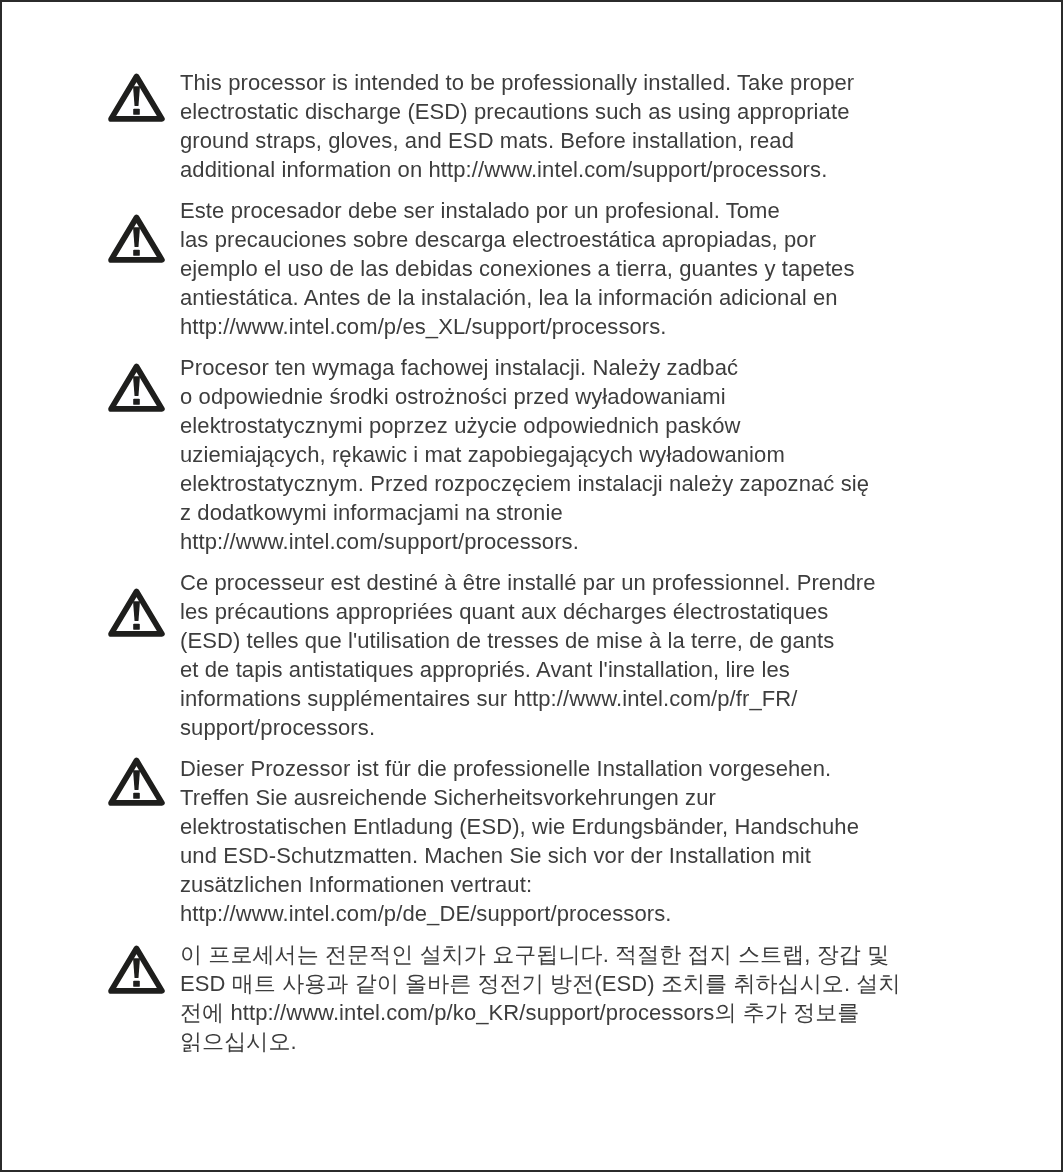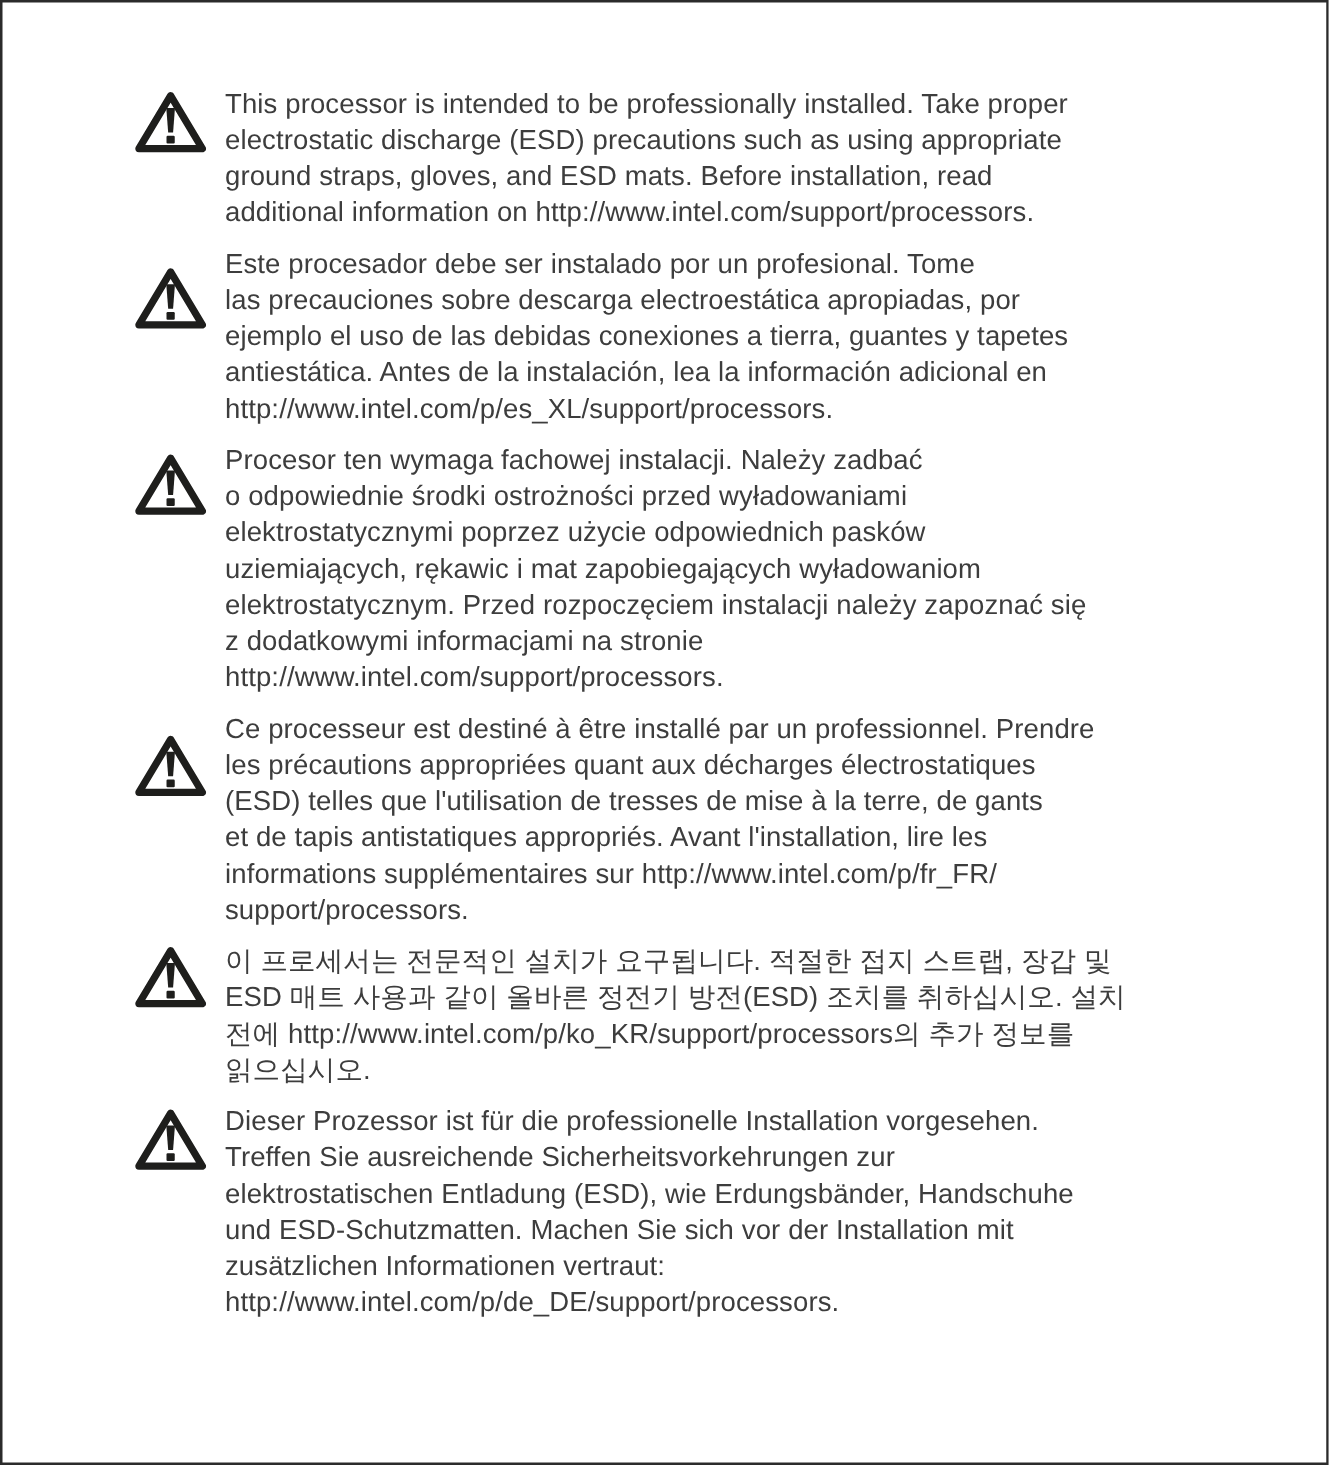--- a/index.html
+++ b/index.html
@@ -118,35 +118,35 @@
   </div>
 
   <div class="warning">
     <div class="icon-col">
       <svg viewBox="0 0 64 58" aria-hidden="true">
         <path d="M32 5.5 L60.5 53 H3.5 Z" fill="none" stroke="#1e1e1c" stroke-width="6.5" stroke-linejoin="round"></path>
         <path d="M28.1 16.5 h7.8 l-1.7 22 h-4.4 Z" fill="#1e1e1c"></path>
         <rect x="28.3" y="41.5" width="7.4" height="7" rx="1" fill="#1e1e1c"></rect>
       </svg>
     </div>
-    <p class="warning-text">이 프로세서는 전문적인 설치가 요구됩니다. 적절한 접지 스트랩, 장갑 및
-ESD 매트 사용과 같이 올바른 정전기 방전(ESD) 조치를 취하십시오. 설치
-전에 http://www.intel.com/p/ko_KR/support/processors의 추가 정보를
-읽으십시오.</p>
+    <p class="warning-text">Dieser Prozessor ist für die professionelle Installation vorgesehen.
+Treffen Sie ausreichende Sicherheitsvorkehrungen zur
+elektrostatischen Entladung (ESD), wie Erdungsbänder, Handschuhe
+und ESD-Schutzmatten. Machen Sie sich vor der Installation mit
+zusätzlichen Informationen vertraut:
+http://www.intel.com/p/de_DE/support/processors.</p>
   </div>
 
   <div class="warning">
     <div class="icon-col">
       <svg viewBox="0 0 64 58" aria-hidden="true">
         <path d="M32 5.5 L60.5 53 H3.5 Z" fill="none" stroke="#1e1e1c" stroke-width="6.5" stroke-linejoin="round"></path>
         <path d="M28.1 16.5 h7.8 l-1.7 22 h-4.4 Z" fill="#1e1e1c"></path>
         <rect x="28.3" y="41.5" width="7.4" height="7" rx="1" fill="#1e1e1c"></rect>
       </svg>
     </div>
-    <p class="warning-text">Dieser Prozessor ist für die professionelle Installation vorgesehen.
-Treffen Sie ausreichende Sicherheitsvorkehrungen zur
-elektrostatischen Entladung (ESD), wie Erdungsbänder, Handschuhe
-und ESD-Schutzmatten. Machen Sie sich vor der Installation mit
-zusätzlichen Informationen vertraut:
-http://www.intel.com/p/de_DE/support/processors.</p>
+    <p class="warning-text">이 프로세서는 전문적인 설치가 요구됩니다. 적절한 접지 스트랩, 장갑 및
+ESD 매트 사용과 같이 올바른 정전기 방전(ESD) 조치를 취하십시오. 설치
+전에 http://www.intel.com/p/ko_KR/support/processors의 추가 정보를
+읽으십시오.</p>
   </div>
 
 </div>
 
 </body></html>

